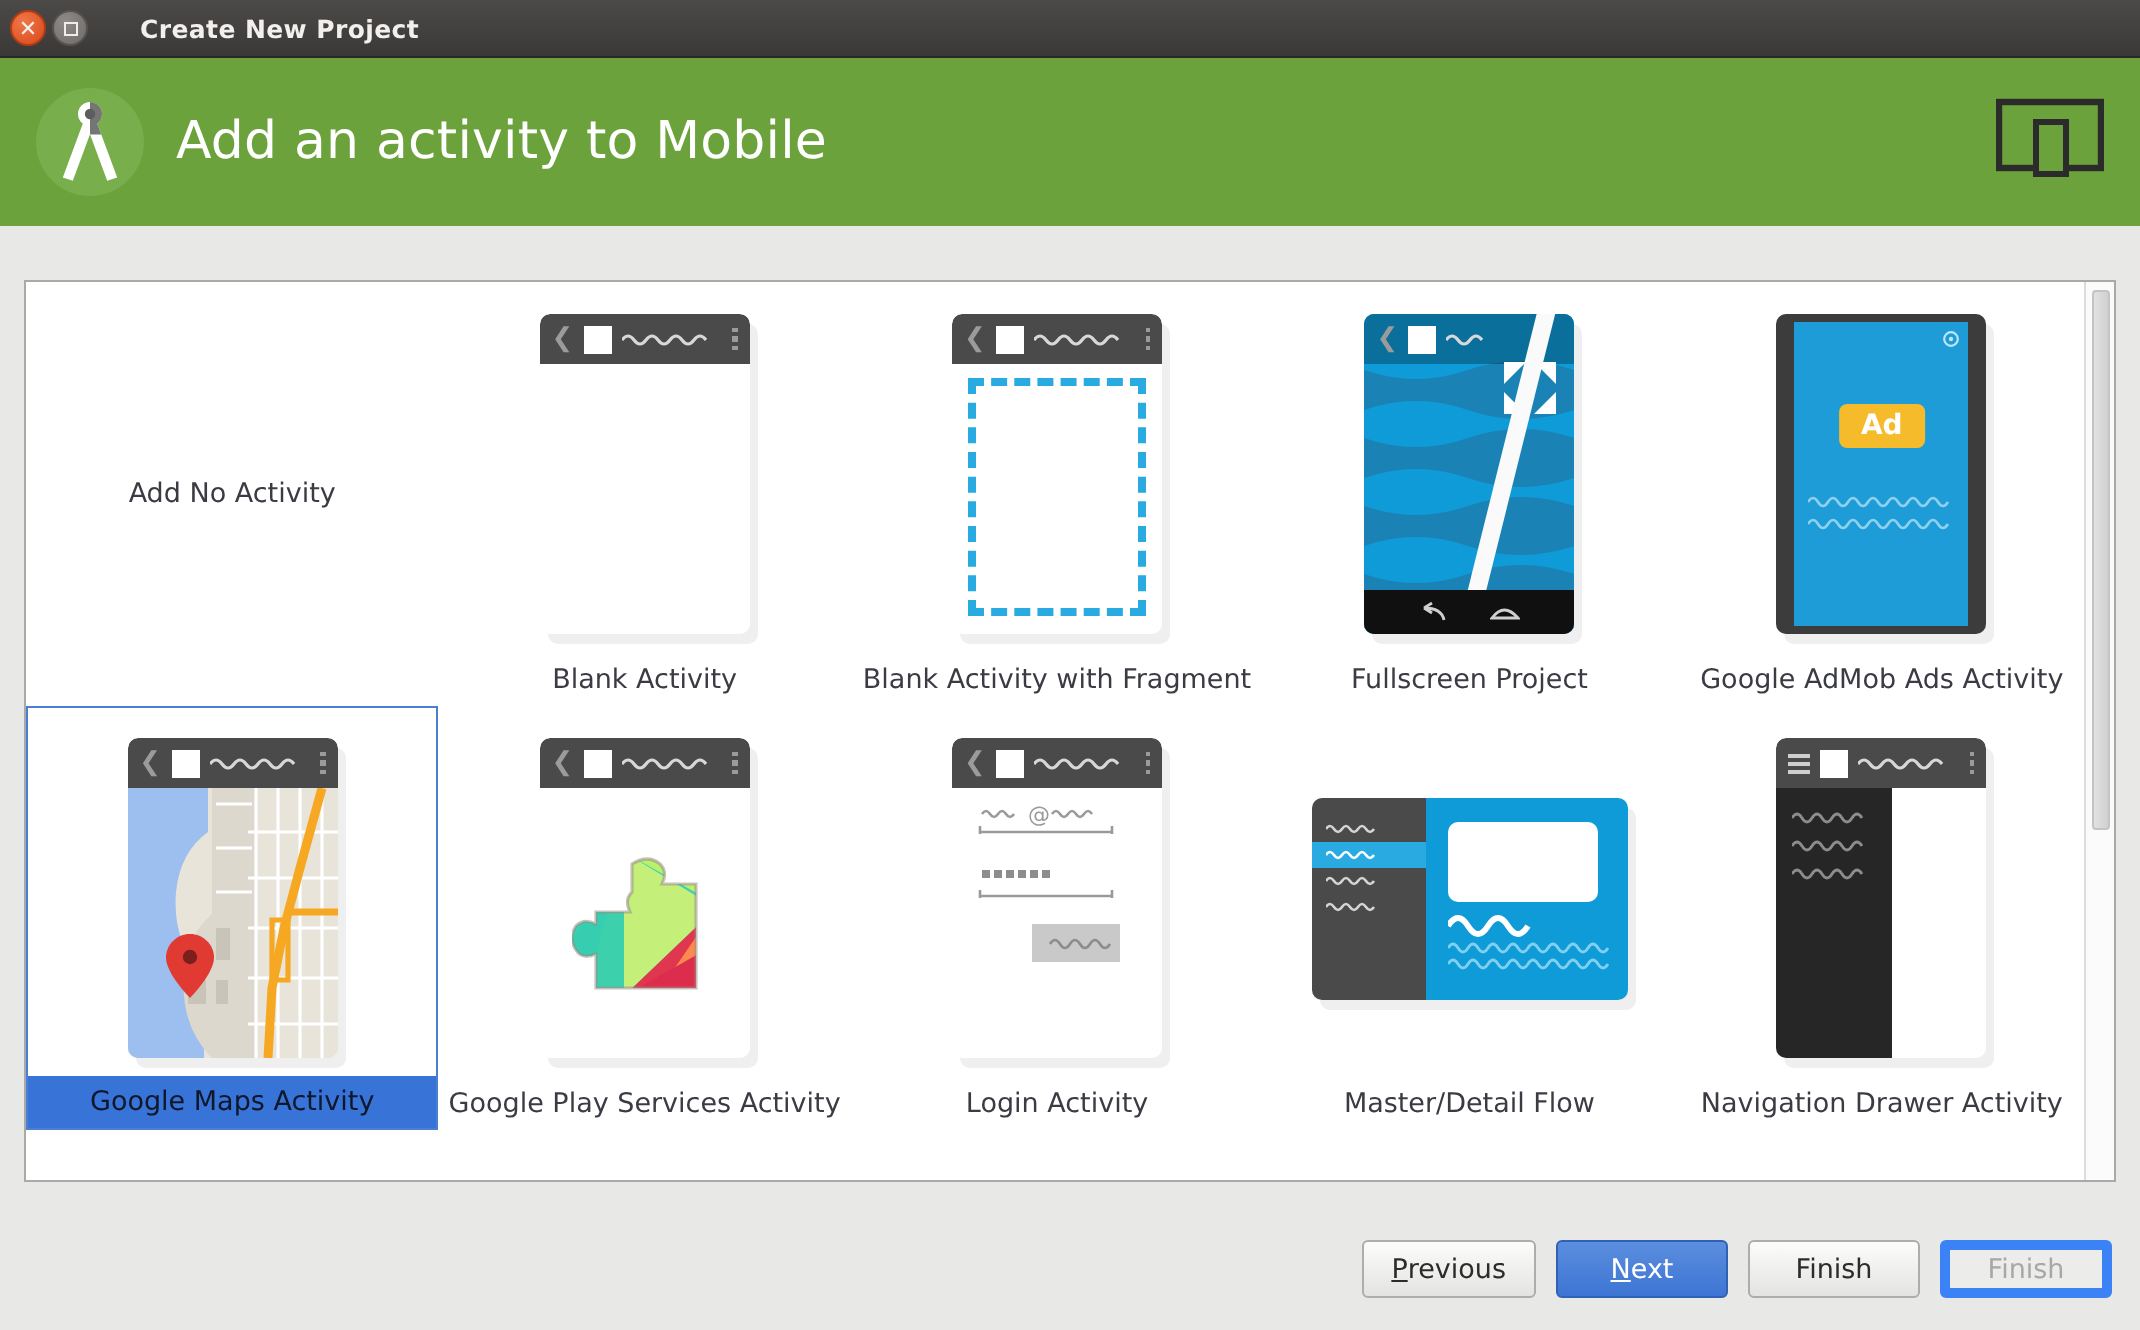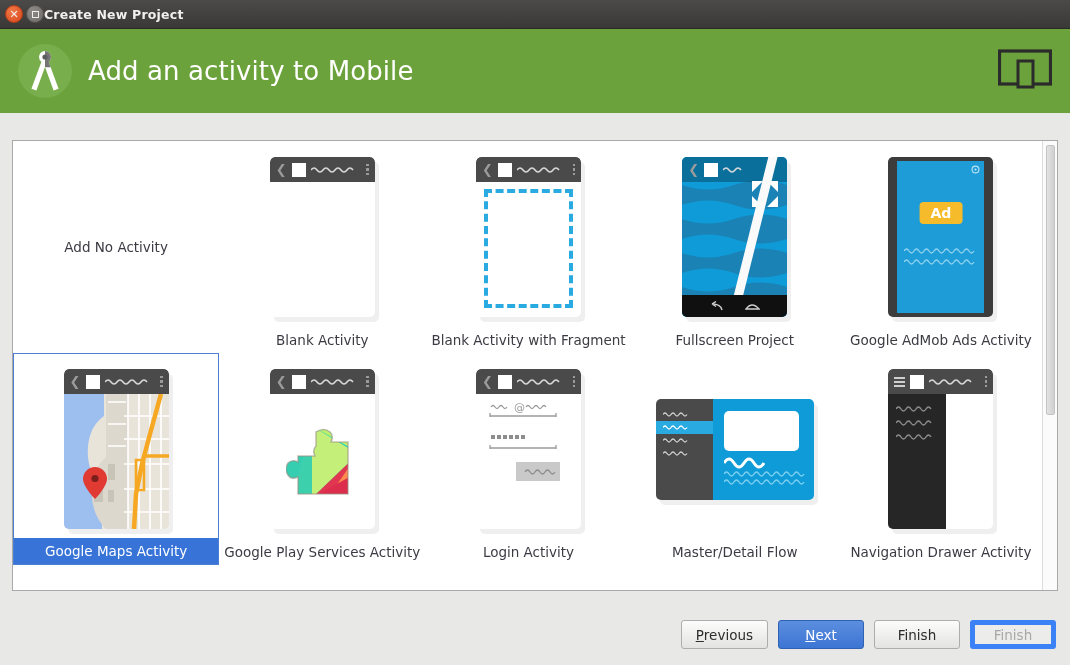--- a/index.html
+++ b/index.html
@@ -22,21 +22,21 @@
   .wb { width: 18px; height: 18px; border-radius: 50%;
         display: flex; align-items: center; justify-content: center;
         font-size: 11px; line-height: 1; color: #f4f0ec; }
   .wb-close { background: radial-gradient(circle at 35% 30%, #f07746, #d8481d);
               border: 1px solid #b33c16; }
   .wb-max { background: radial-gradient(circle at 35% 30%, #8d8a87, #6d6a67);
             border: 1px solid #55524f; }
   .wb-max .sq { width: 7px; height: 7px; border: 1.5px solid #efeceb; }
   .titletext {
     color: #f2efed; font-size: 12.5px; font-weight: bold;
-    margin-left: 0; letter-spacing: .2px;
+    margin-left: 26px; letter-spacing: .2px;
   }
 
   
   .header {
     height: 84px; width: 100%;
     background: #6ca23c;
     display: flex; align-items: center;
     position: relative;
   }
   .as-logo { width: 58px; height: 58px; margin-left: 16px; flex: none; }
@@ -78,21 +78,21 @@
     flex: 1; width: 100%;
     display: flex; align-items: center; justify-content: center;
     padding-top: 6px;
   }
   .cell-label {
     width: 100%; height: 26px;
     display: flex; align-items: center; justify-content: center;
     font-size: 13.5px; color: #3b3b44;
     white-space: nowrap;
   }
-  .cell.selected .cell-label { background: #3874d8; color: #ffffff; }
+  .cell.selected .cell-label { background: #3874d8; color: #0f172a; }
   .noactivity {
     flex: 1; width: 100%;
     display: flex; align-items: center; justify-content: center;
     font-size: 13.5px; color: #3b3b44; text-align: center;
   }
 
   
   .phone {
     position: relative; width: 105px; height: 160px;
     background: #ffffff;

